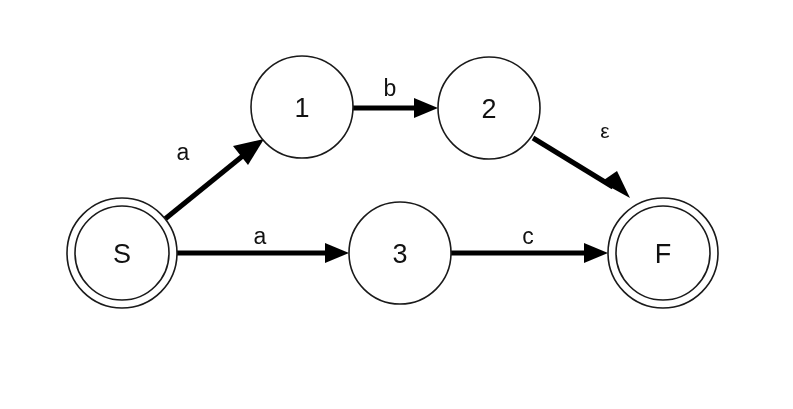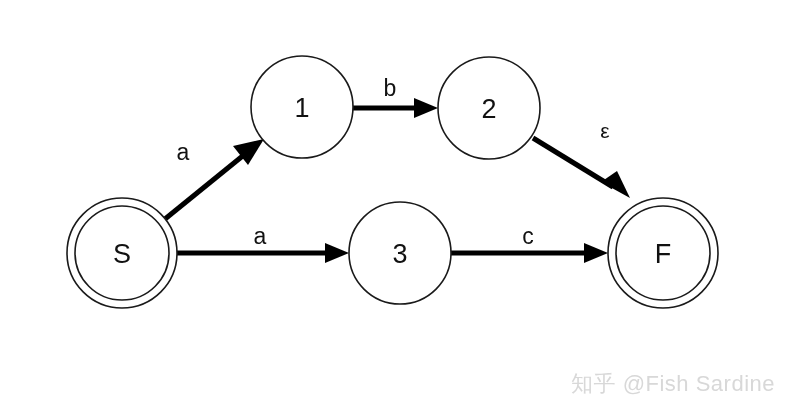--- a/index.html
+++ b/index.html
@@ -139,15 +139,14 @@
 
       <g>
         <circle class="node-circle-outer" cx="663" cy="253" r="55"></circle>
         <circle class="node-circle-inner" cx="663" cy="253" r="47"></circle>
         <text class="node-label" x="663" y="254">F</text>
       </g>
 
     </g>
   </svg>
 
-  <div id="watermark">知乎 @Fish Sardine</div>
 
 </div>
 
 </body></html>

